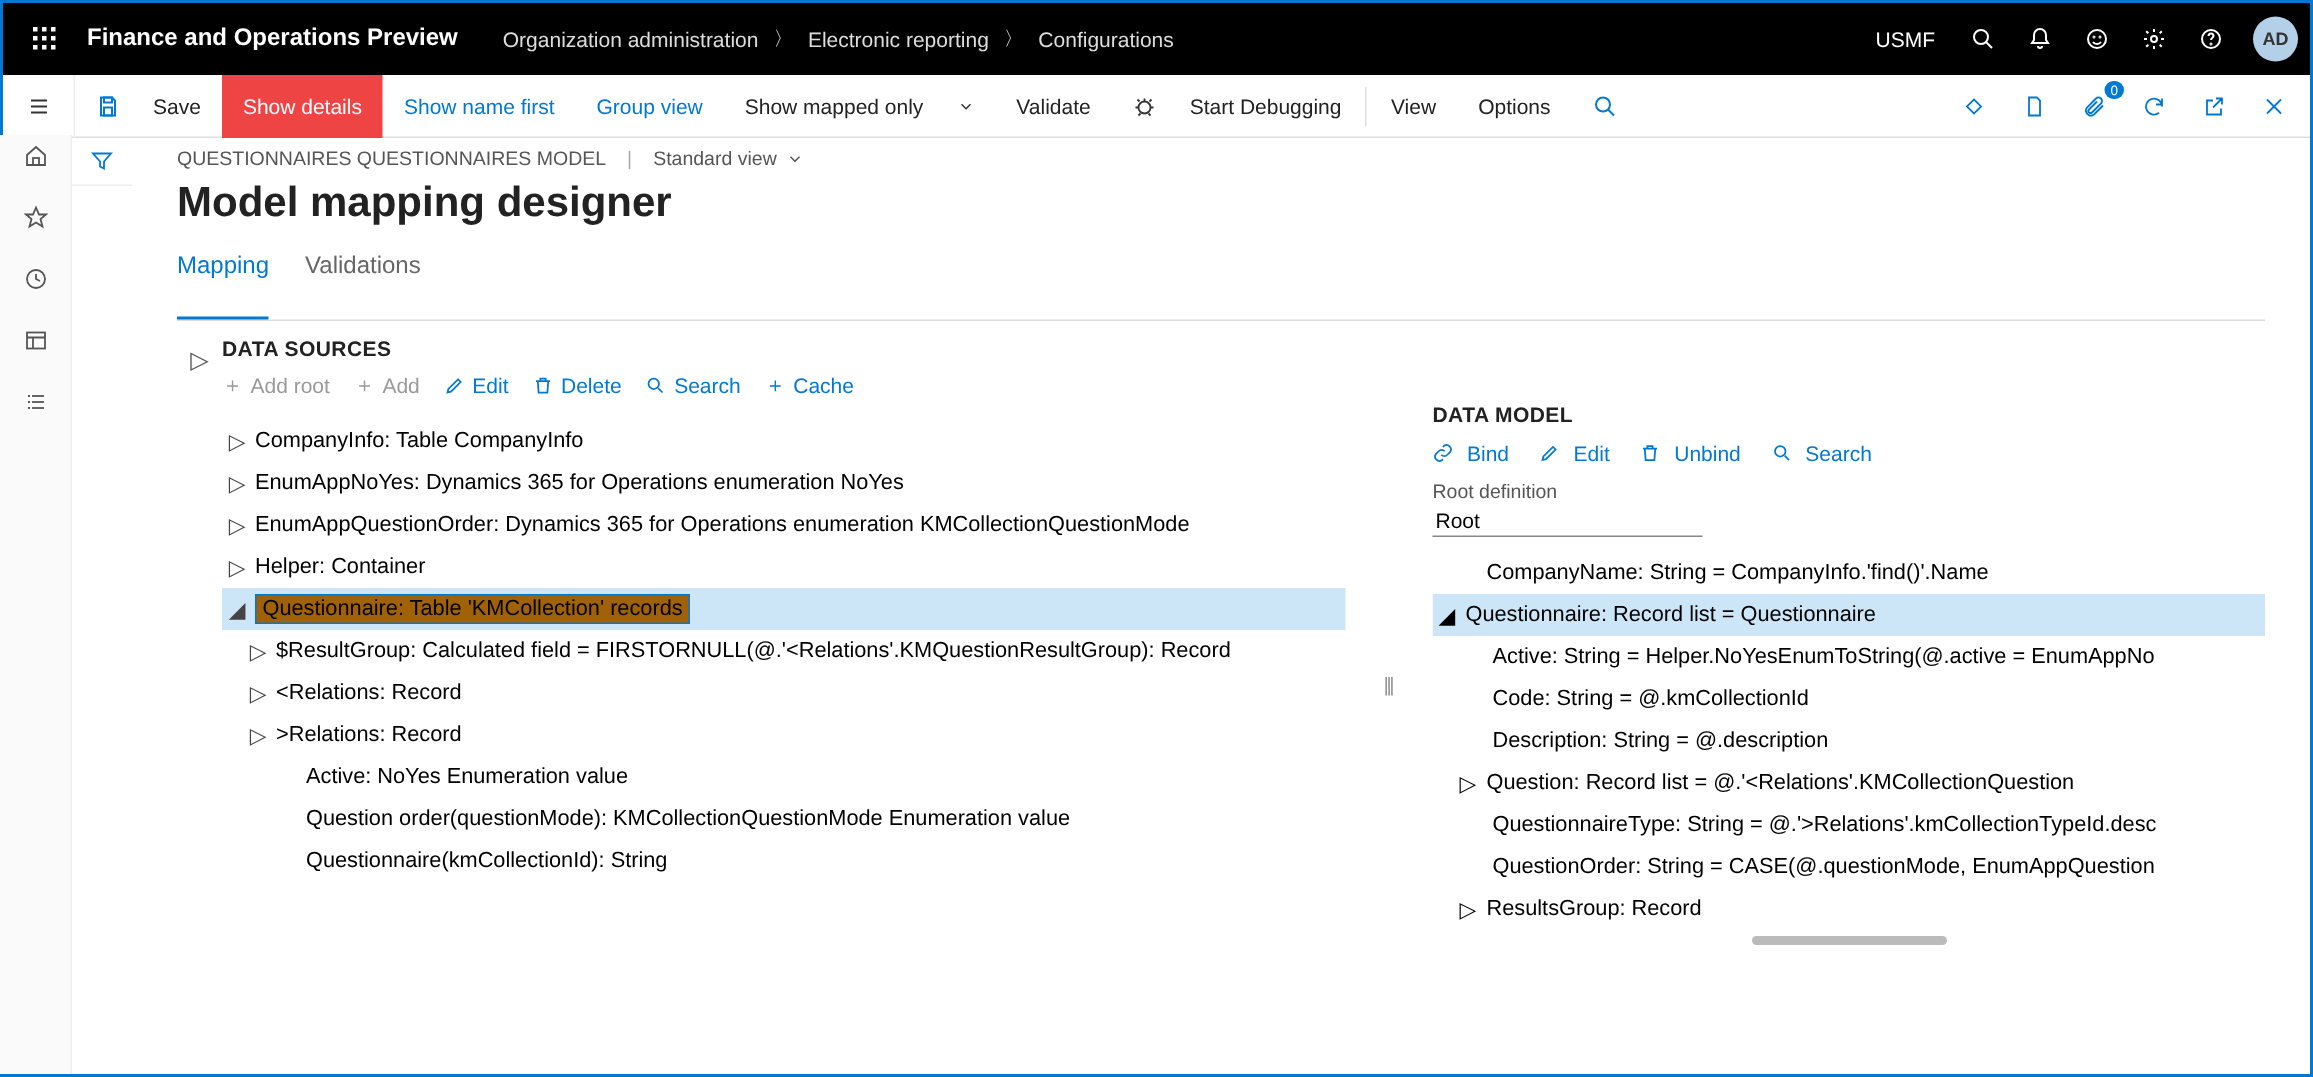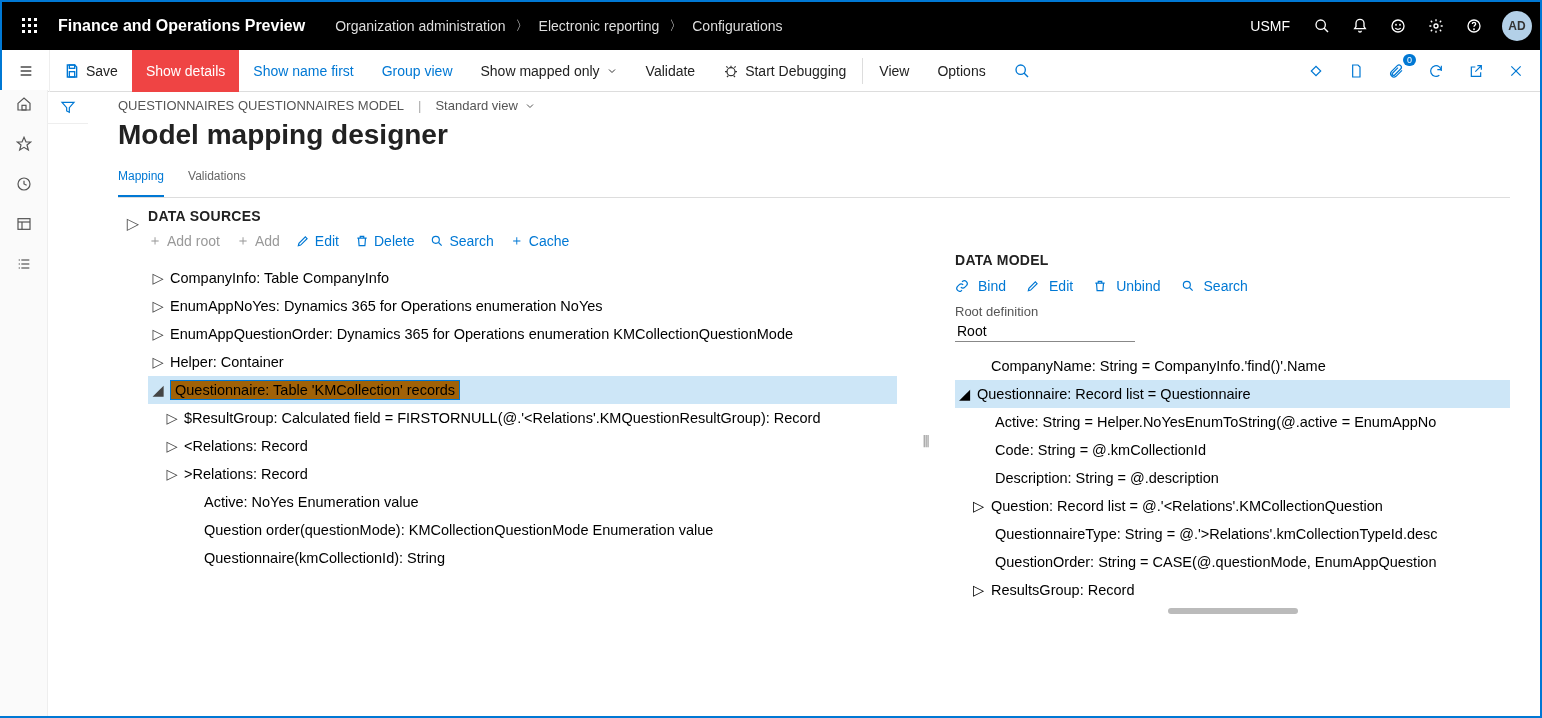--- a/index.html
+++ b/index.html
@@ -14,21 +14,21 @@
 .breadcrumbs span { cursor: pointer; }
 .bc-sep { margin: 0 10px; color: #ddd; }
 .top-right { margin-left: auto; display: flex; align-items: center; gap: 18px; }
 .top-right .entity { font-size: 14px; margin-right: 4px; }
 .top-icon { width: 20px; height: 20px; display: flex; align-items: center; justify-content: center; cursor: pointer; }
 .avatar { width: 30px; height: 30px; border-radius: 50%; background: #b3d0e8; color: #333; display: flex; align-items: center; justify-content: center; font-size: 12px; font-weight: 700; }
 
 
 .command-bar { height: 42px; border-bottom: 1px solid #ddd; display: flex; align-items: center; font-size: 14px; position: relative; }
 .hamburger { width: 48px; height: 42px; display: flex; align-items: center; justify-content: center; border-right: 1px solid #eee; cursor: pointer; }
-.cmd-btn { padding: 0 14px; height: 42px; display: flex; align-items: center; cursor: pointer; gap: 6px; }
+.cmd-btn { padding: 0 14px; height: 42px; display: flex; align-items: center; cursor: pointer; gap: 22px; }
 .cmd-btn.save { color: #222; }
 .cmd-btn.active { background: #ef4444; color: #fff; }
 .cmd-btn.link { color: #0078D4; }
 .cmd-btn.black { color: #222; }
 .cmd-sep { width: 1px; height: 26px; background: #ddd; margin: 0 2px; }
 .cmd-right { margin-left: auto; display: flex; align-items: center; gap: 16px; padding-right: 12px; }
 .cmd-right-icon { display:flex; align-items:center; justify-content:center; cursor:pointer; color:#0078D4; width:24px; height:24px; }
 .badge-icon { position: relative; }
 .badge-icon .bubble { position: absolute; top: -5px; right: -8px; background: #0078D4; color: #fff; border-radius: 8px; font-size: 9px; padding: 0 4px; line-height: 12px; }
 
@@ -39,21 +39,21 @@
 
 .filter-cell { position: absolute; top: 90px; left: 48px; width: 40px; height: 34px; display: flex; align-items: center; justify-content: center; color: #0078D4; border-bottom: 1px solid #eee; }
 
 
 .main { position: absolute; top: 90px; left: 88px; right: 2px; bottom: 2px; padding: 8px 30px 0 30px; overflow: hidden; }
 .crumb-line { display: flex; align-items: center; color: #555; font-size: 13px; gap: 14px; }
 .crumb-line .sep { color: #aaa; }
 .view-dd { display: flex; align-items: center; gap: 6px; cursor: pointer; }
 .page-title { font-size: 28px; font-weight: 600; margin-top: 6px; color: #222; }
 .tabs { display: flex; gap: 24px; margin-top: 18px; border-bottom: 1px solid #ddd; }
-.tab { padding-bottom: 12px; font-size: 12px; color: #666; cursor: pointer; }
+.tab { padding-bottom: 24px; font-size: 16px; color: #666; cursor: pointer; }
 .tab.active { color: #0078D4; border-bottom: 2px solid #0078D4; }
 
 .content-row { display: flex; margin-top: 10px; gap: 20px; height: calc(100% - 150px); }
 .col-left { flex: 1; display: flex; }
 .expander-col { width: 30px; display:flex; justify-content:center; padding-top:6px; color:#555; cursor:pointer; }
 .dsrc { flex: 1; }
 .section-title { font-weight: 600; font-size: 14px; color: #222; margin-bottom: 8px; letter-spacing: .3px; }
 .ds-actions { display: flex; flex-wrap: wrap; gap: 16px; margin-bottom: 14px; font-size: 14px; }
 .ds-actions .act { display: flex; align-items: center; gap: 5px; cursor: pointer; }
 .ds-actions .disabled { color: #999; }

